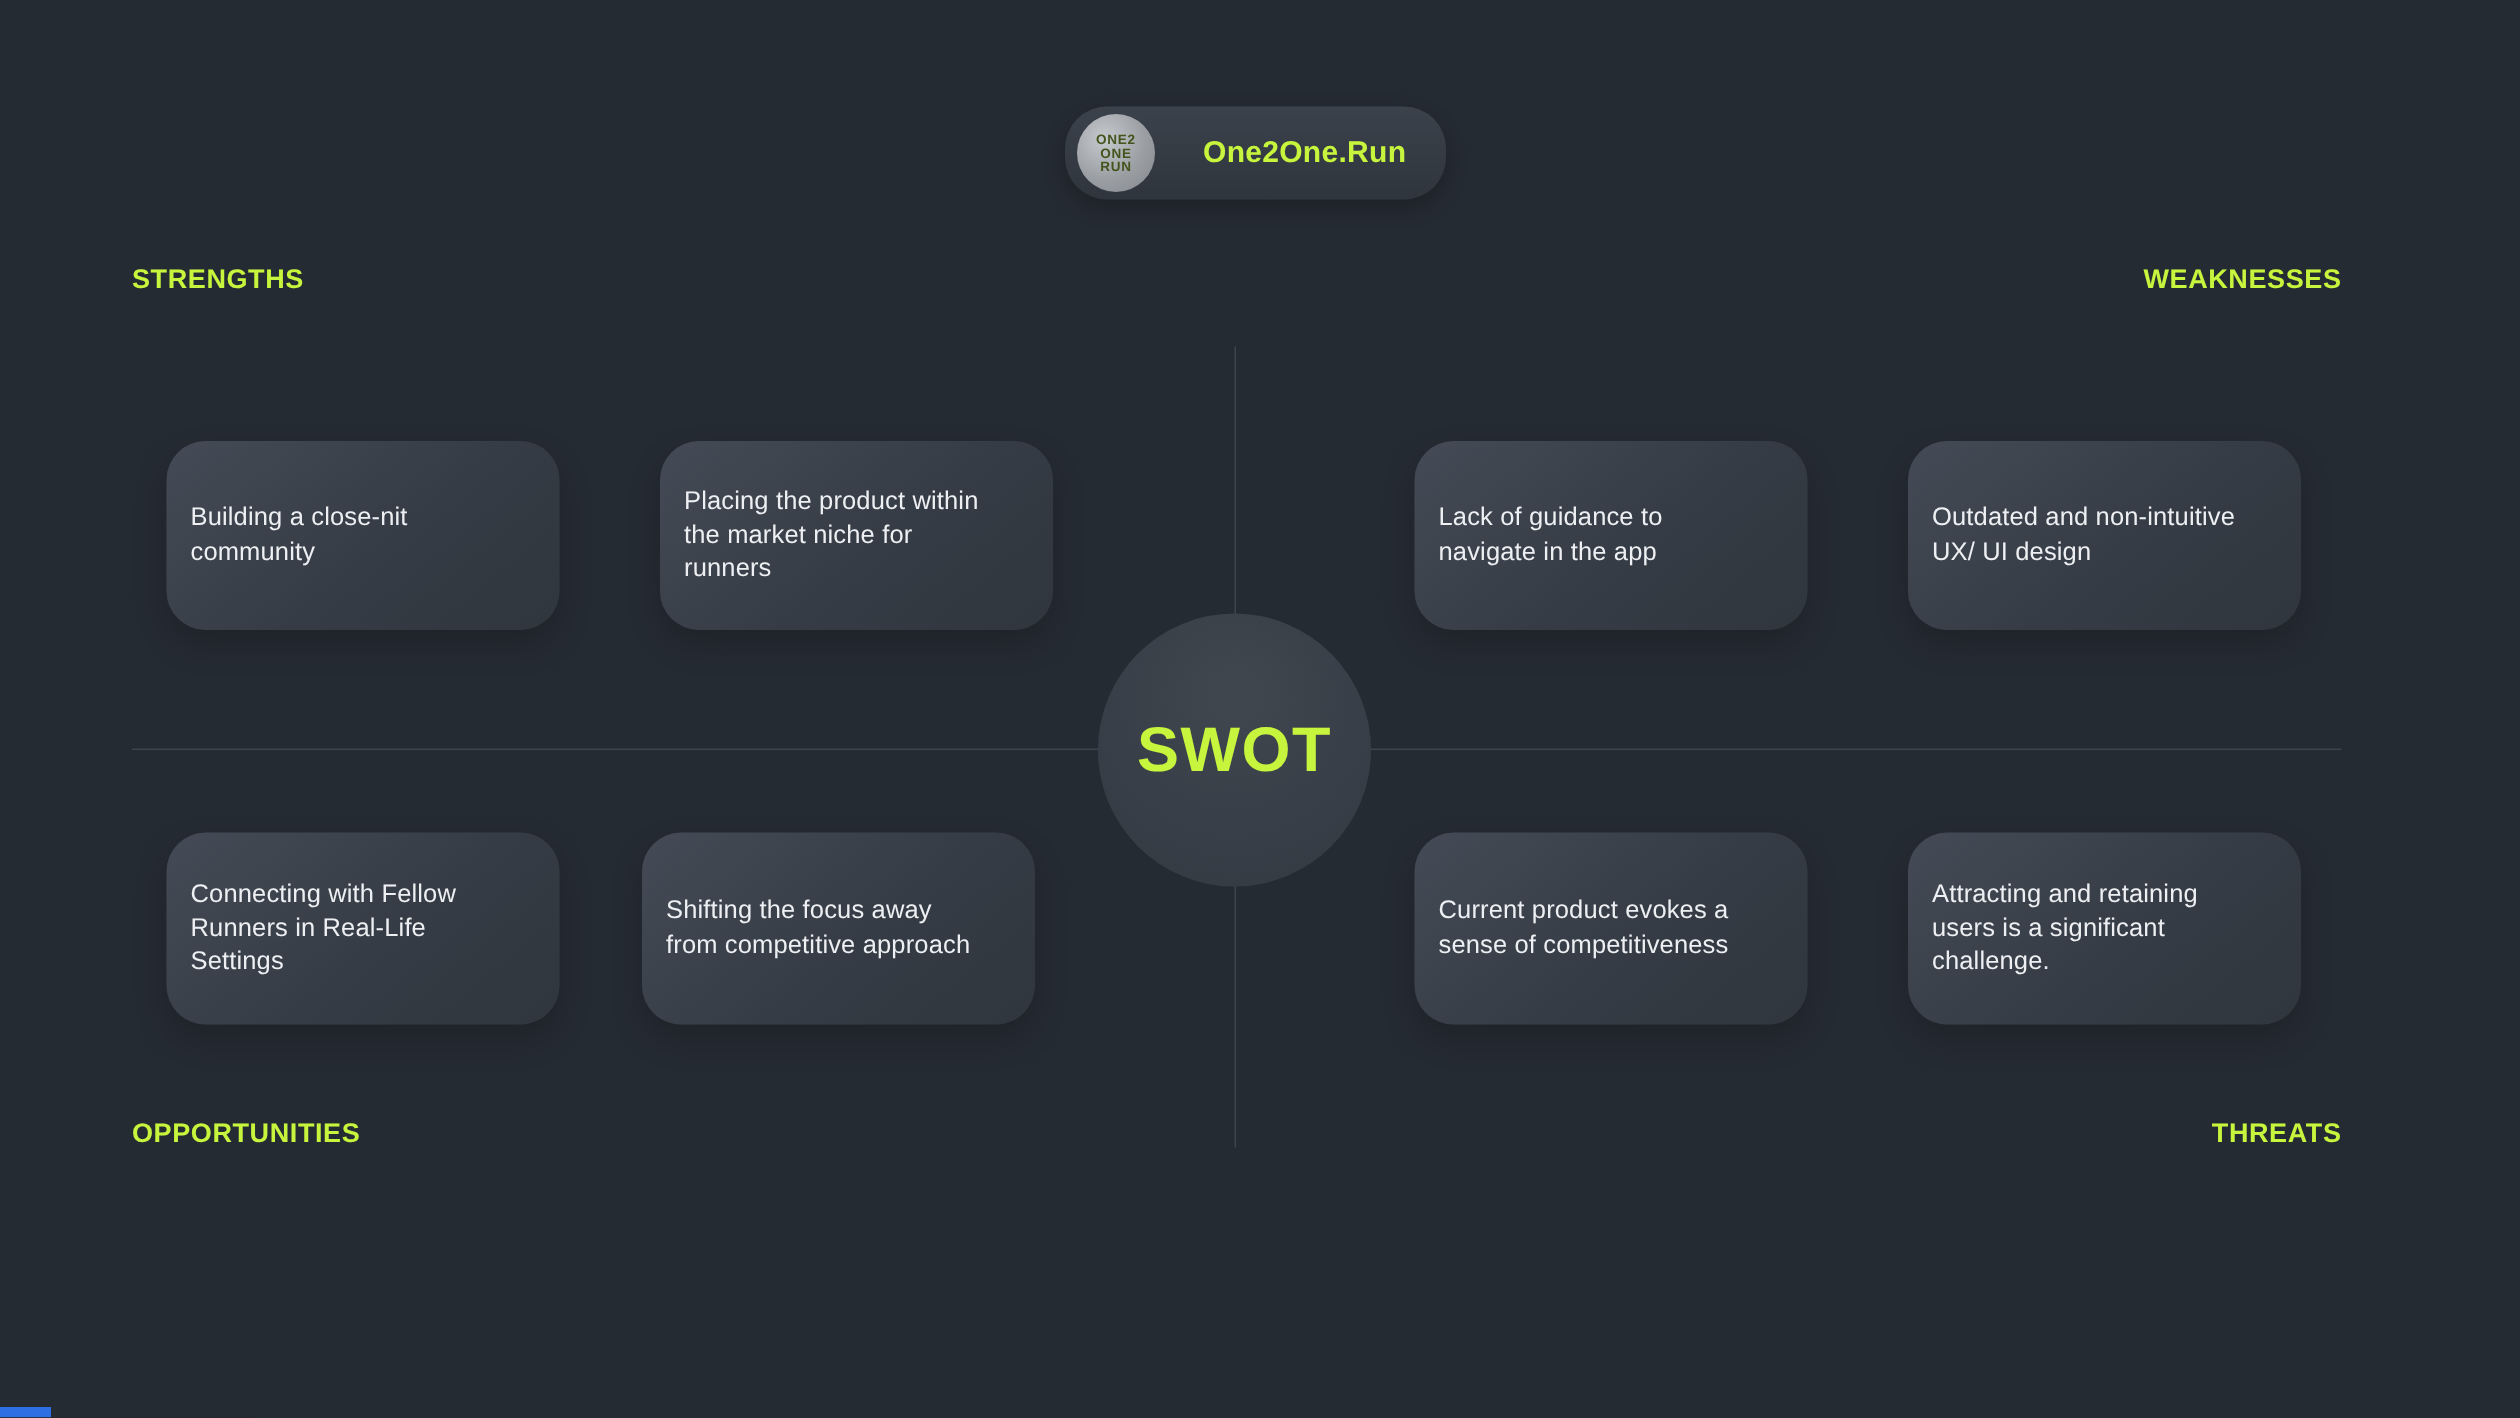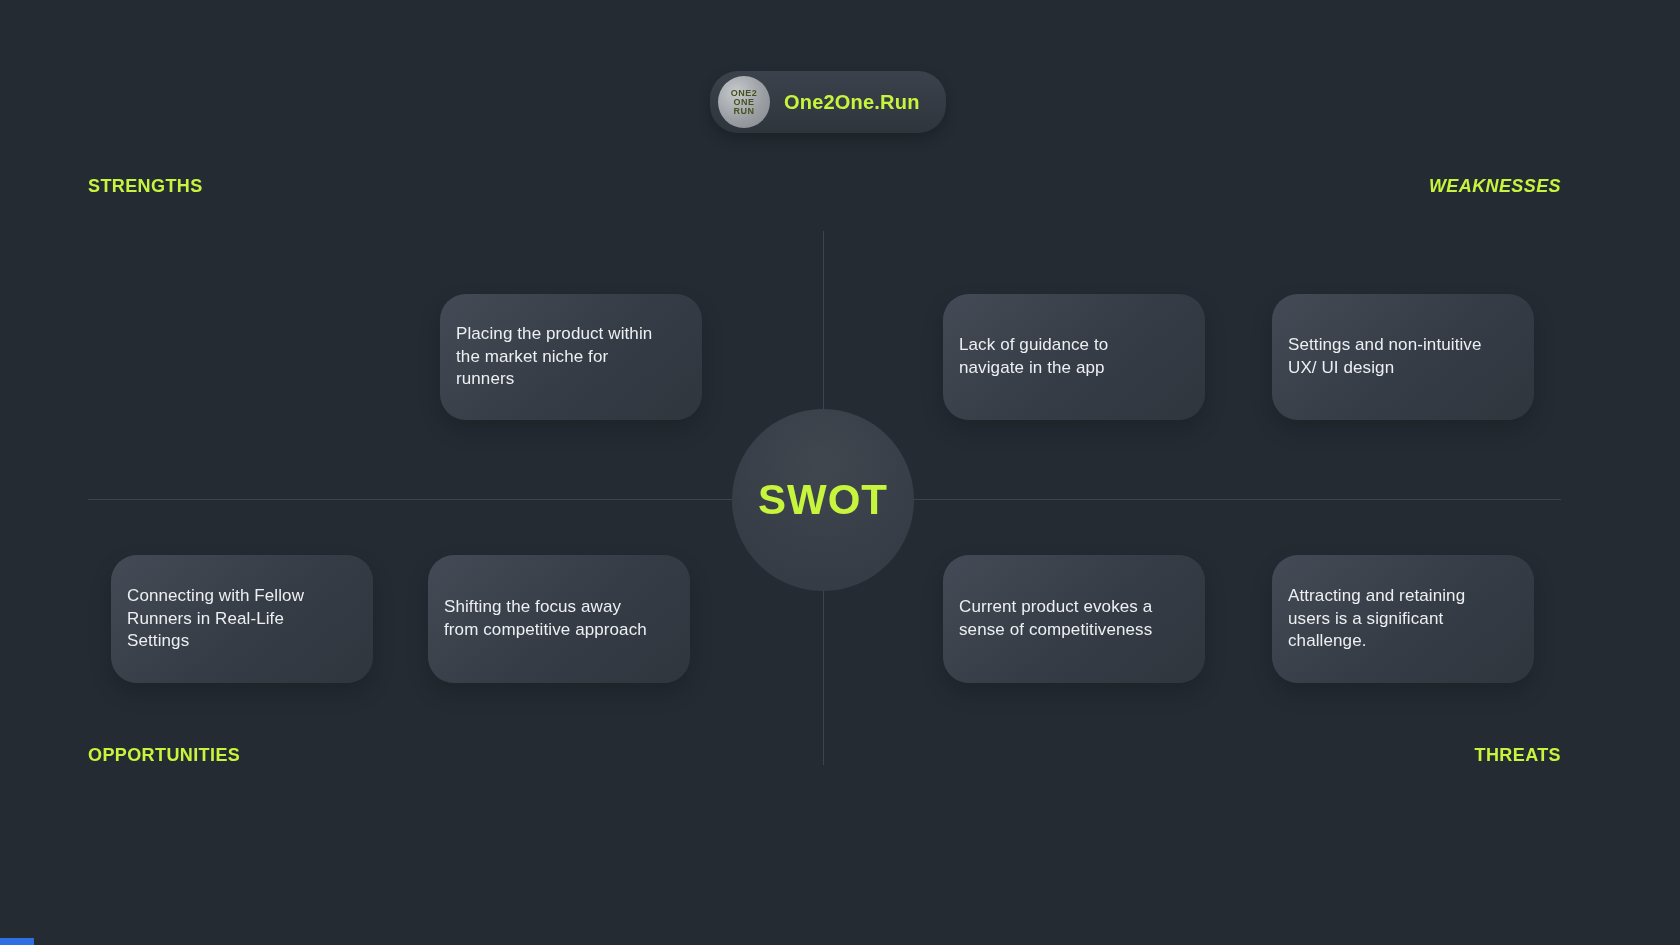--- a/index.html
+++ b/index.html
@@ -13,21 +13,21 @@
     position:relative;
     width:1680px;height:945px;
     background:var(--bg);
     overflow:hidden;
     font-family:"Liberation Sans","DejaVu Sans",sans-serif;
   }
 
   
   .badge{
     position:absolute;left:710px;top:71px;height:62px;
-    display:inline-flex;align-items:center;gap:14px;
+    display:inline-flex;align-items:center;gap:32px;
     padding:0 26px 0 8px;border-radius:28px;
     background:linear-gradient(180deg,#3b424b 0%,#2f353d 100%);
     box-shadow:0 6px 14px rgba(0,0,0,.22);
   }
   .logo-circle{
     width:52px;height:52px;border-radius:50%;
     background:radial-gradient(circle at 35% 32%,#c6cacd 0%,#9b9fa4 55%,#84888d 100%);
     display:flex;flex-direction:column;align-items:center;justify-content:center;
     line-height:1;
   }
@@ -37,21 +37,21 @@
   .badge-label{
     font-size:20px;font-weight:800;color:var(--accent);letter-spacing:.2px;text-align:center;
   }
 
   
   .quad-label{
     position:absolute;font-size:18px;font-weight:800;color:var(--accent);
     letter-spacing:.4px;white-space:nowrap;
   }
   .lbl-strengths{left:88px;top:176px;}
-  .lbl-weaknesses{right:119px;top:176px;font-style:italic;}
+  .lbl-weaknesses{right:119px;top:176px;}
   .lbl-opportunities{left:88px;top:745px;}
   .lbl-threats{right:119px;top:745px;margin-left:12px;}
 
   
   .h-line{position:absolute;left:88px;top:499px;width:1473px;height:1px;background:var(--line);z-index:1;}
   .v-line{position:absolute;left:823px;top:231px;width:1px;height:534px;background:var(--line);z-index:1;}
 
   
   .center-circle{
     position:absolute;left:732px;top:409px;width:182px;height:182px;border-radius:50%;
@@ -109,29 +109,32 @@
   <div class="quad-label lbl-opportunities">OPPORTUNITIES</div>
   <div class="quad-label lbl-threats">THREATS</div>
 
   <div class="h-line"></div>
   <div class="v-line"></div>
 
   <div class="center-circle">
     <div class="swot">SWOT</div>
   </div>
 
+  <div class="card row-top card-s1">
+    <span>Building a close-nit community</span>
+  </div>
   <div class="card row-top card-s2">
     <span>Placing the product within the market niche for runners</span>
   </div>
 
   <div class="card row-top card-w1">
     <span>Lack of guidance to navigate in the app</span>
   </div>
   <div class="card row-top card-w2">
-    <span>Settings and non-intuitive UX/ UI design</span>
+    <span>Outdated and non-intuitive UX/ UI design</span>
   </div>
 
   <div class="card row-bottom card-o1">
     <span>Connecting with Fellow Runners in Real-Life Settings</span>
   </div>
   <div class="card row-bottom card-o2">
     <span>Shifting the focus away from competitive approach</span>
   </div>
 
   <div class="card row-bottom card-t1">

